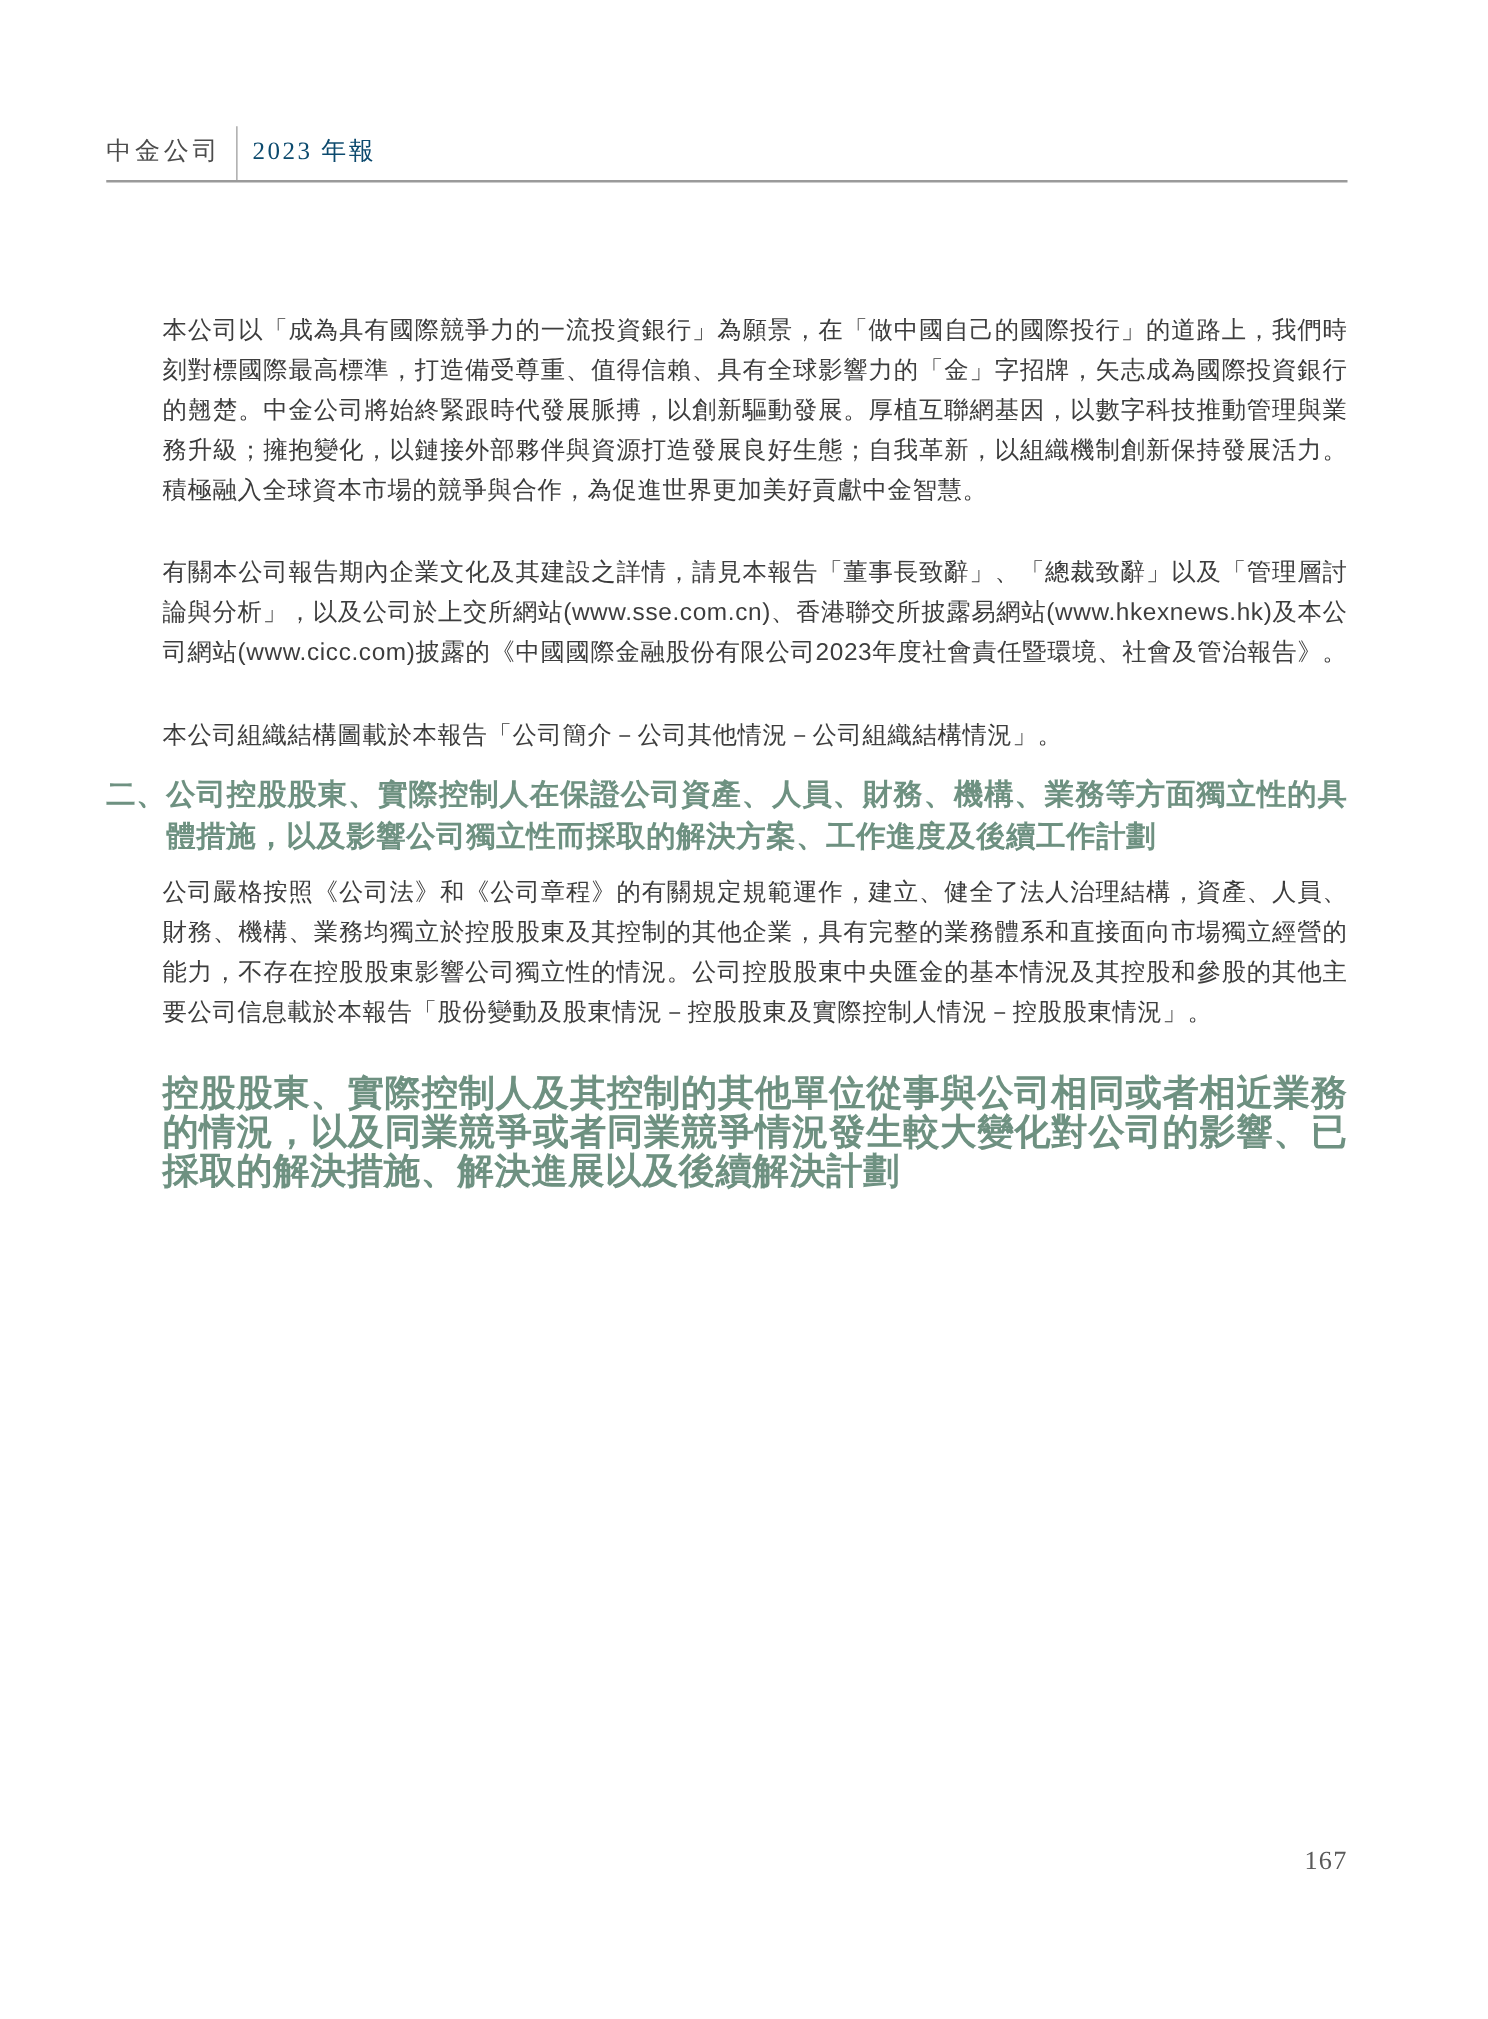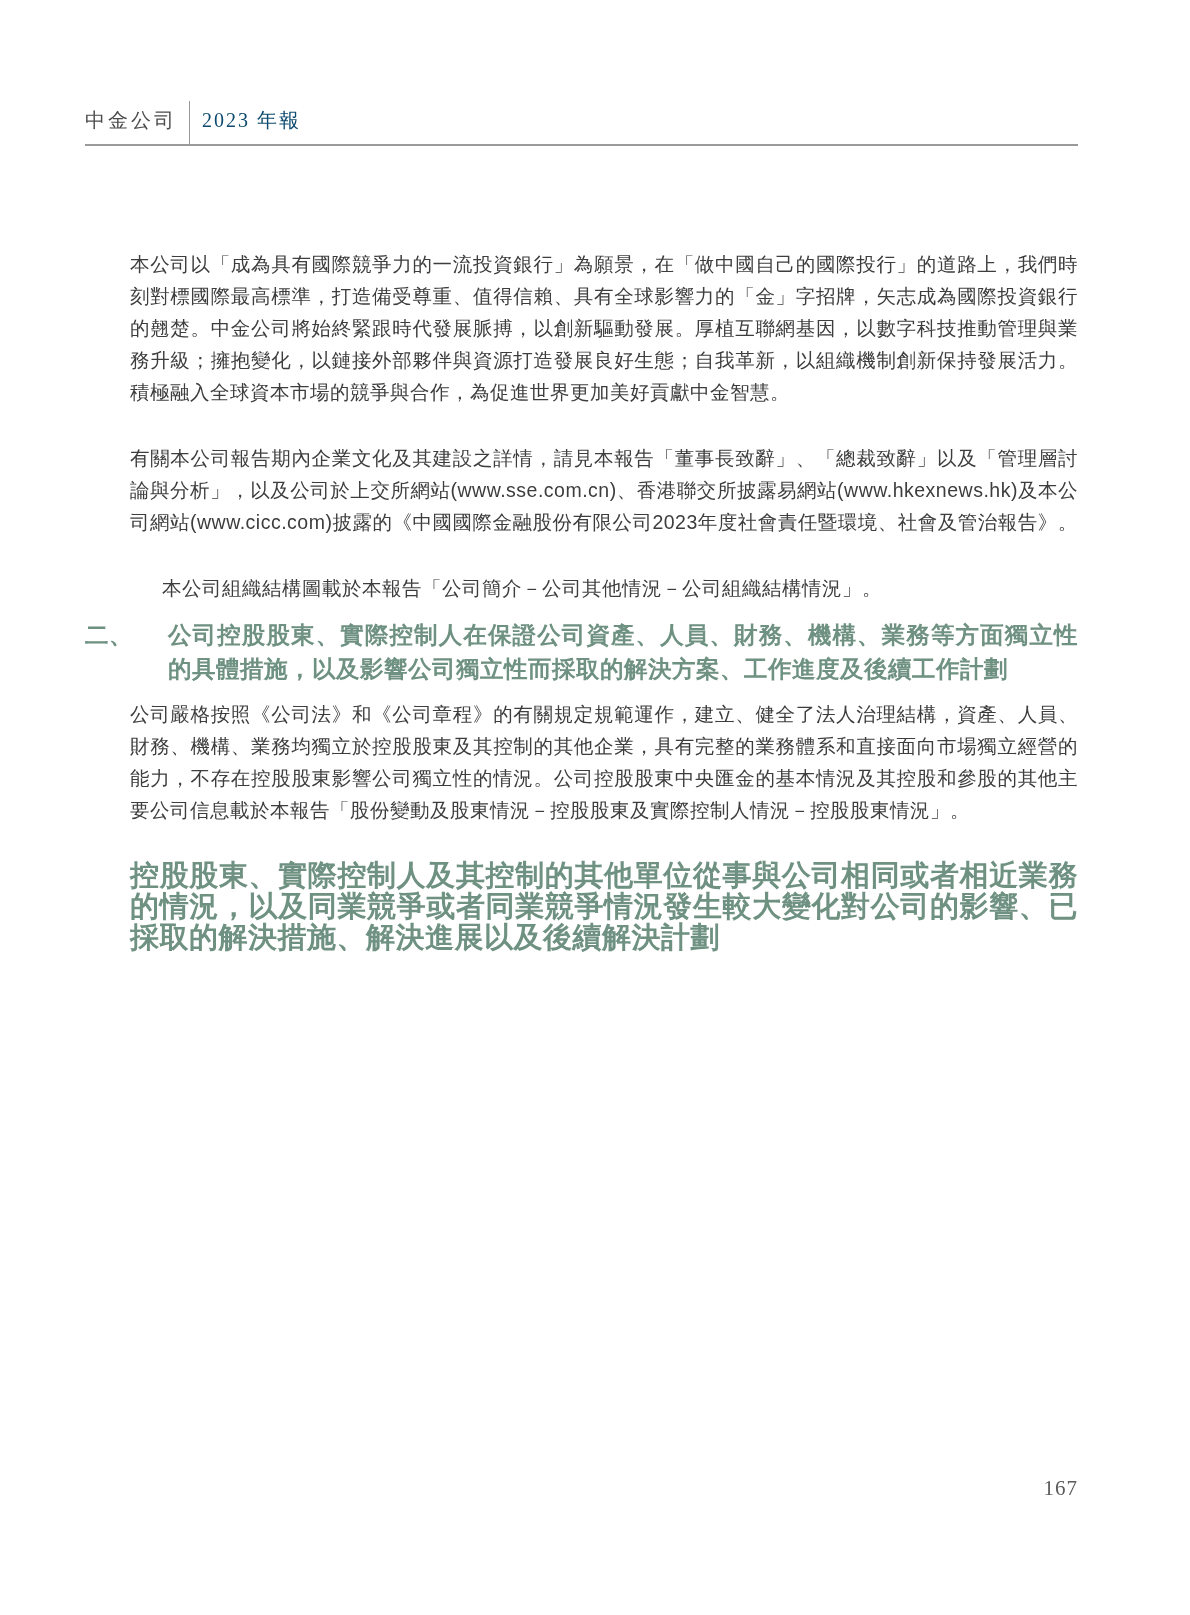--- a/index.html
+++ b/index.html
@@ -53,34 +53,34 @@
     left: 130px;
     top: 248px;
     width: 948px;
     color: #3d3d3d;
     font-size: 19.5px;
     line-height: 32px;
     text-align: justify;
     letter-spacing: 0.5px;
   }
   .body-text { margin: 0 0 34px 0; }
-  .body-text.tight { margin-bottom: 14px; margin-left: 32px; }
+  .body-text.tight { margin-bottom: 14px; }
   .body-text:last-child { margin-bottom: 0; }
 
   .section-heading {
     display: flex;
     margin: 0 0 12px -45px;
     color: #6e9181;
     font-size: 23.5px;
     line-height: 34px;
     font-weight: bold;
     letter-spacing: 0.5px;
   }
   .section-number { flex: 0 0 45px; }
-  .section-title { flex: 1; text-align: justify; margin-left: 35px; }
+  .section-title { flex: 1; text-align: justify; }
 
   .subsection-heading {
     margin: 0 0 12px 0;
     color: #6e9181;
     font-size: 29px;
     line-height: 31px;
     font-weight: bold;
     text-align: justify;
     letter-spacing: 0.5px;
   }

